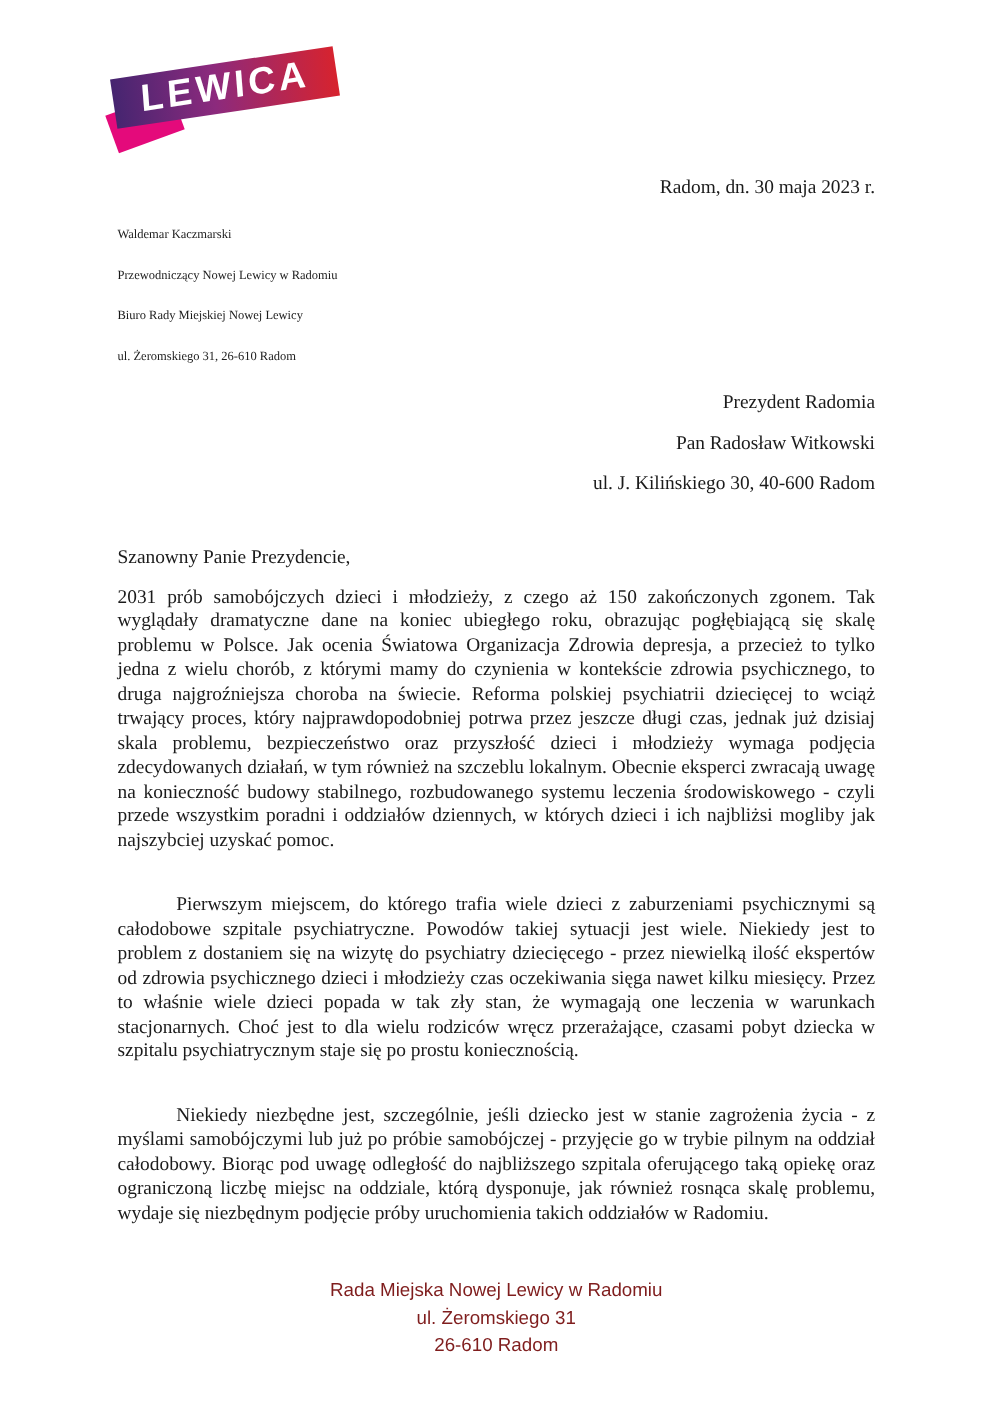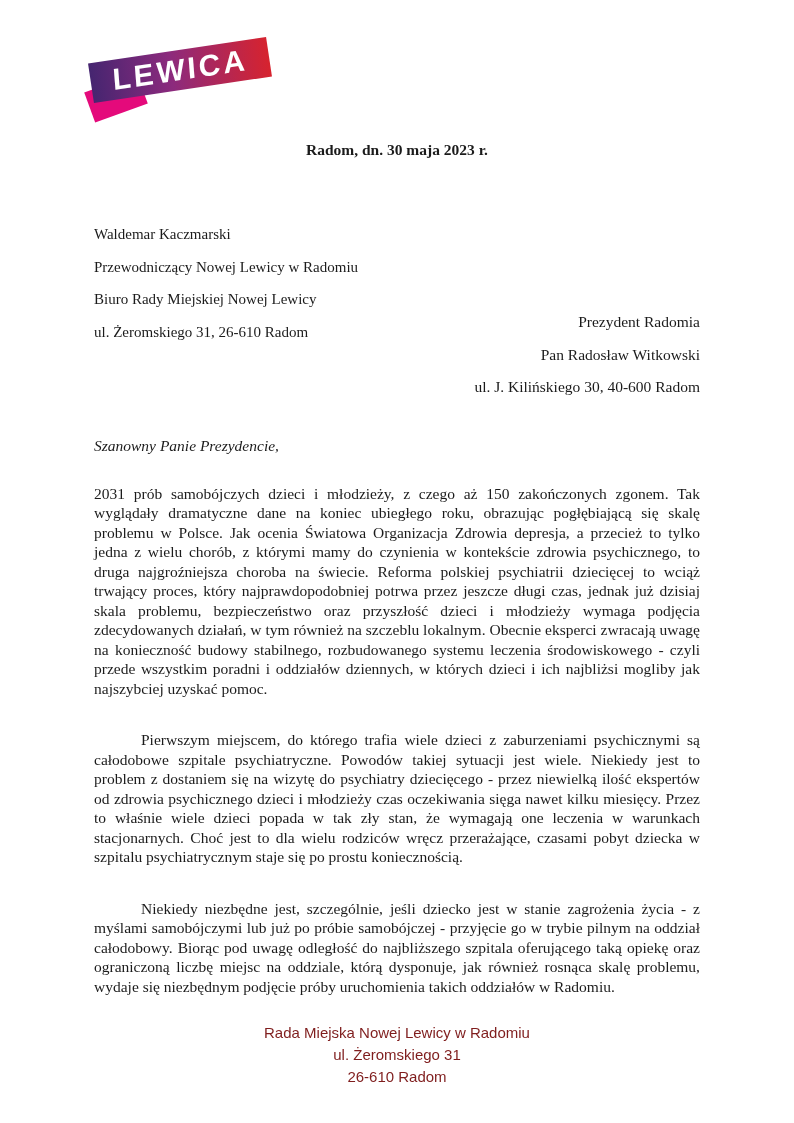--- a/index.html
+++ b/index.html
@@ -32,33 +32,33 @@
     font-size: 30px;
     letter-spacing: 3px;
     transform: skewX(-4deg);
     line-height: 1;
     user-select: none;
   }
 
   
   .date-line {
     position: absolute; top: 140px; left: 94px; right: 94px;
-    text-align: center; font-size: 15.5px; line-height: 19.5px; font-weight: bold;
+    text-align: right; font-size: 15.5px; line-height: 19.5px;
   }
-  .sender { position: absolute; top: 178px; left: 94px; font-size: 15px; margin-top: 47px; }
+  .sender { position: absolute; top: 178px; left: 94px; font-size: 10px; }
   .sender .addr-line { line-height: 19.5px; margin: 0 0 13px 0; }
   .recipient {
     position: absolute; top: 312px; left: 94px; right: 94px;
     text-align: right; font-size: 15.5px;
   }
   .recipient .addr-line { line-height: 19.5px; margin: 0 0 13px 0; }
 
   
   .body-text { position: absolute; top: 436px; left: 94px; width: 606px; font-size: 15.5px; }
-  .salutation { margin: 0 0 28px 0; line-height: 19.5px; font-style: italic; }
+  .salutation { margin: 0 0 12px 0; line-height: 19.5px; }
   .para {
     margin: 0 0 13px 0;
     line-height: 19.5px;
     text-align: justify;
   }
   .para.indent { text-indent: 47px; margin-top: 32px; }
 
   
   .footer {
     position: absolute; top: 1022px; left: 0; width: 794px;

